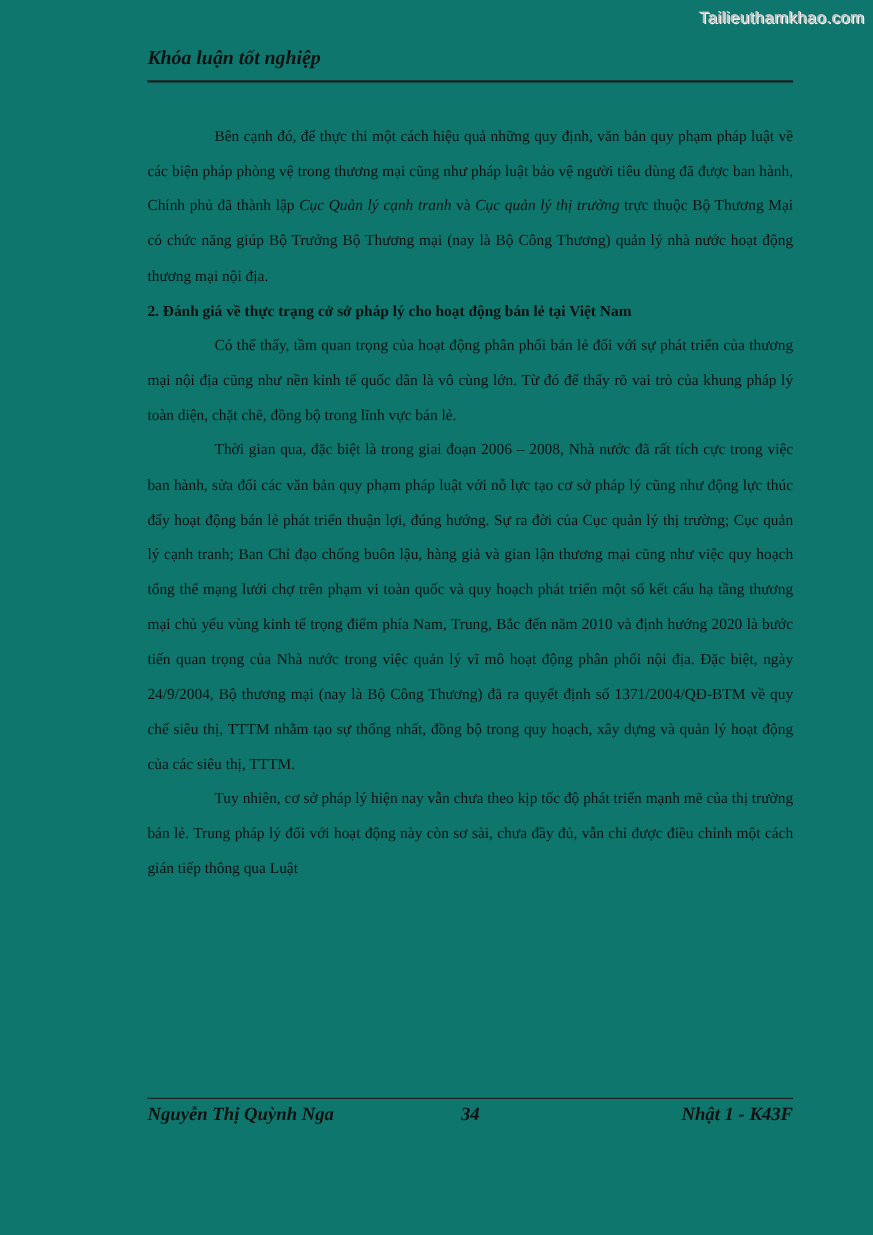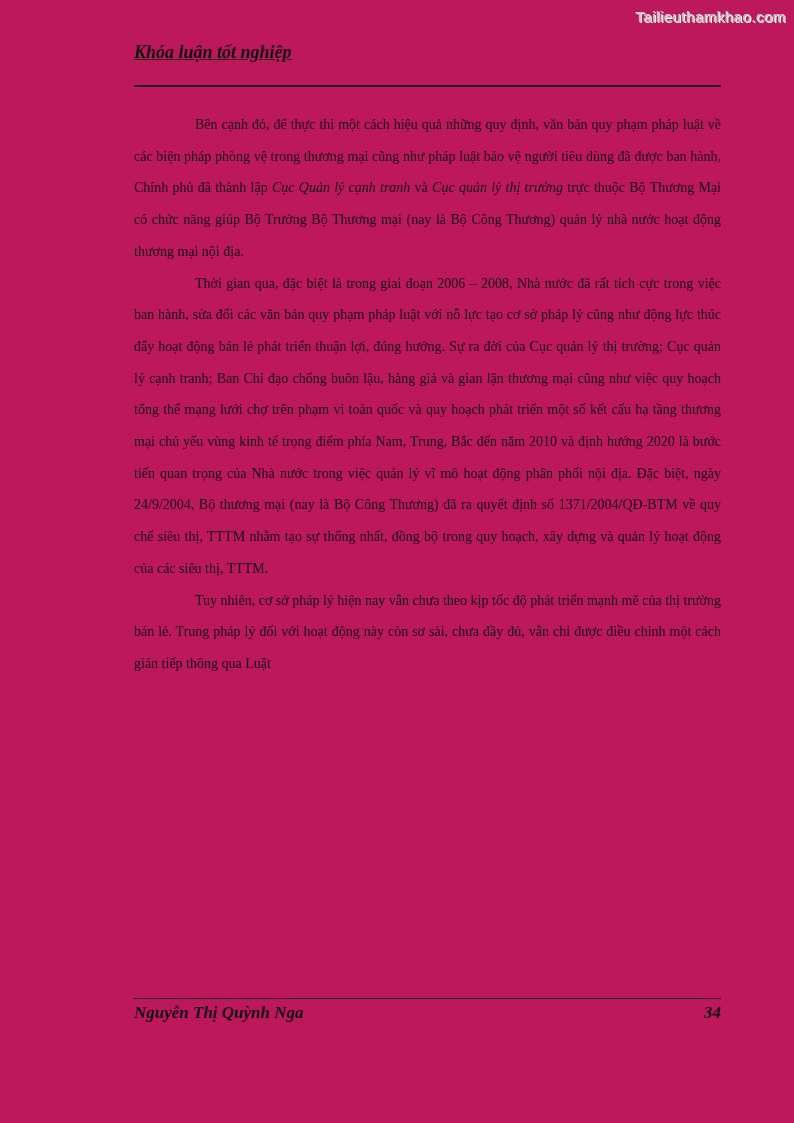--- a/index.html
+++ b/index.html
@@ -2,46 +2,45 @@
 <html lang="vi"><head>
 <meta charset="utf-8">
 <style>
   * { margin: 0; padding: 0; box-sizing: border-box; }
   html, body { background: #9e9e9e; }
   .page {
     position: relative;
     width: 794px;
     height: 1123px;
     margin: 0 auto;
-    background: #be185d;
+    background: #0f766e;
     font-family: "Liberation Serif", serif;
     color: #111111;
     overflow: hidden;
   }
   .watermark {
     position: absolute;
     top: 8px;
     right: 8px;
     font-family: "Liberation Sans", sans-serif;
     font-size: 15px;
     letter-spacing: 0.5px;
     color: #c6c6c6;
     text-shadow: 1px 1px 0 #ffffff, -0.5px -0.5px 0 #b0b0b0;
   }
   .page-header {
     position: absolute;
     top: 42px;
     left: 134px;
     width: 587px;
-    padding-bottom: 22px;
+    padding-bottom: 10px;
     border-bottom: 2px solid #1c1c1c;
     font-size: 18px;
     font-weight: bold;
     font-style: italic;
-    text-decoration: underline;
   }
   .doc-body {
     position: absolute;
     top: 109px;
     left: 134px;
     width: 587px;
     font-size: 14px;
     line-height: 31.7px;
     text-align: justify;
   }
@@ -77,26 +76,29 @@
   <div class="watermark">Tailieuthamkhao.com</div>
 
   <div class="page-header">
     <span>Khóa luận tốt nghiệp</span>
   </div>
 
   <div class="doc-body">
 
     <p><span>Bên cạnh đó, để thực thi một cách hiệu quả những quy định, văn bản quy phạm pháp luật về các biện pháp phòng vệ trong thương mại cũng như pháp luật bảo vệ người tiêu dùng đã được ban hành, Chính phủ đã thành lập </span><span class="italic-run">Cục Quản lý cạnh tranh</span><span> và </span><span class="italic-run">Cục quản lý thị trường</span><span> trực thuộc Bộ Thương Mại có chức năng giúp Bộ Trưởng Bộ Thương mại (nay là Bộ Công Thương) quản lý nhà nước hoạt động thương mại nội địa.</span></p>
 
+    <div class="section-heading">2. Đánh giá về thực trạng cở sở pháp lý cho hoạt động bán lẻ tại Việt Nam</div>
 
+    <p>Có thể thấy, tầm quan trọng của hoạt động phân phối bán lẻ đối với sự phát triển của thương mại nội địa cũng như nền kinh tế quốc dân là vô cùng lớn. Từ đó để thấy rõ vai trò của khung pháp lý toàn diện, chặt chẽ, đồng bộ trong lĩnh vực bán lẻ.</p>
 
     <p>Thời gian qua, đặc biệt là trong giai đoạn 2006 – 2008, Nhà nước đã rất tích cực trong việc ban hành, sửa đổi các văn bản quy phạm pháp luật với nỗ lực tạo cơ sở pháp lý cũng như động lực thúc đẩy hoạt động bán lẻ phát triển thuận lợi, đúng hướng. Sự ra đời của Cục quản lý thị trường; Cục quản lý cạnh tranh; Ban Chỉ đạo chống buôn lậu, hàng giả và gian lận thương mại cũng như việc quy hoạch tổng thể mạng lưới chợ trên phạm vi toàn quốc và quy hoạch phát triển một số kết cấu hạ tầng thương mại chủ yếu vùng kinh tế trọng điểm phía Nam, Trung, Bắc đến năm 2010 và định hướng 2020 là bước tiến quan trọng của Nhà nước trong việc quản lý vĩ mô hoạt động phân phối nội địa. Đặc biệt, ngày 24/9/2004, Bộ thương mại (nay là Bộ Công Thương) đã ra quyết định số 1371/2004/QĐ-BTM về quy chế siêu thị, TTTM nhằm tạo sự thống nhất, đồng bộ trong quy hoạch, xây dựng và quản lý hoạt động của các siêu thị, TTTM.</p>
 
     <p>Tuy nhiên, cơ sở pháp lý hiện nay vẫn chưa theo kịp tốc độ phát triển mạnh mẽ của thị trường bán lẻ. Trung pháp lý đối với hoạt động này còn sơ sài, chưa đầy đủ, vẫn chỉ được điều chỉnh một cách gián tiếp thông qua Luật</p>
 
   </div>
 
   <div class="page-footer">
     <span class="footer-left">Nguyễn Thị Quỳnh Nga</span>
     <span class="footer-center">34</span>
+    <span class="footer-right">Nhật 1 - K43F</span>
   </div>
 
 </div>
 
 </body></html>

